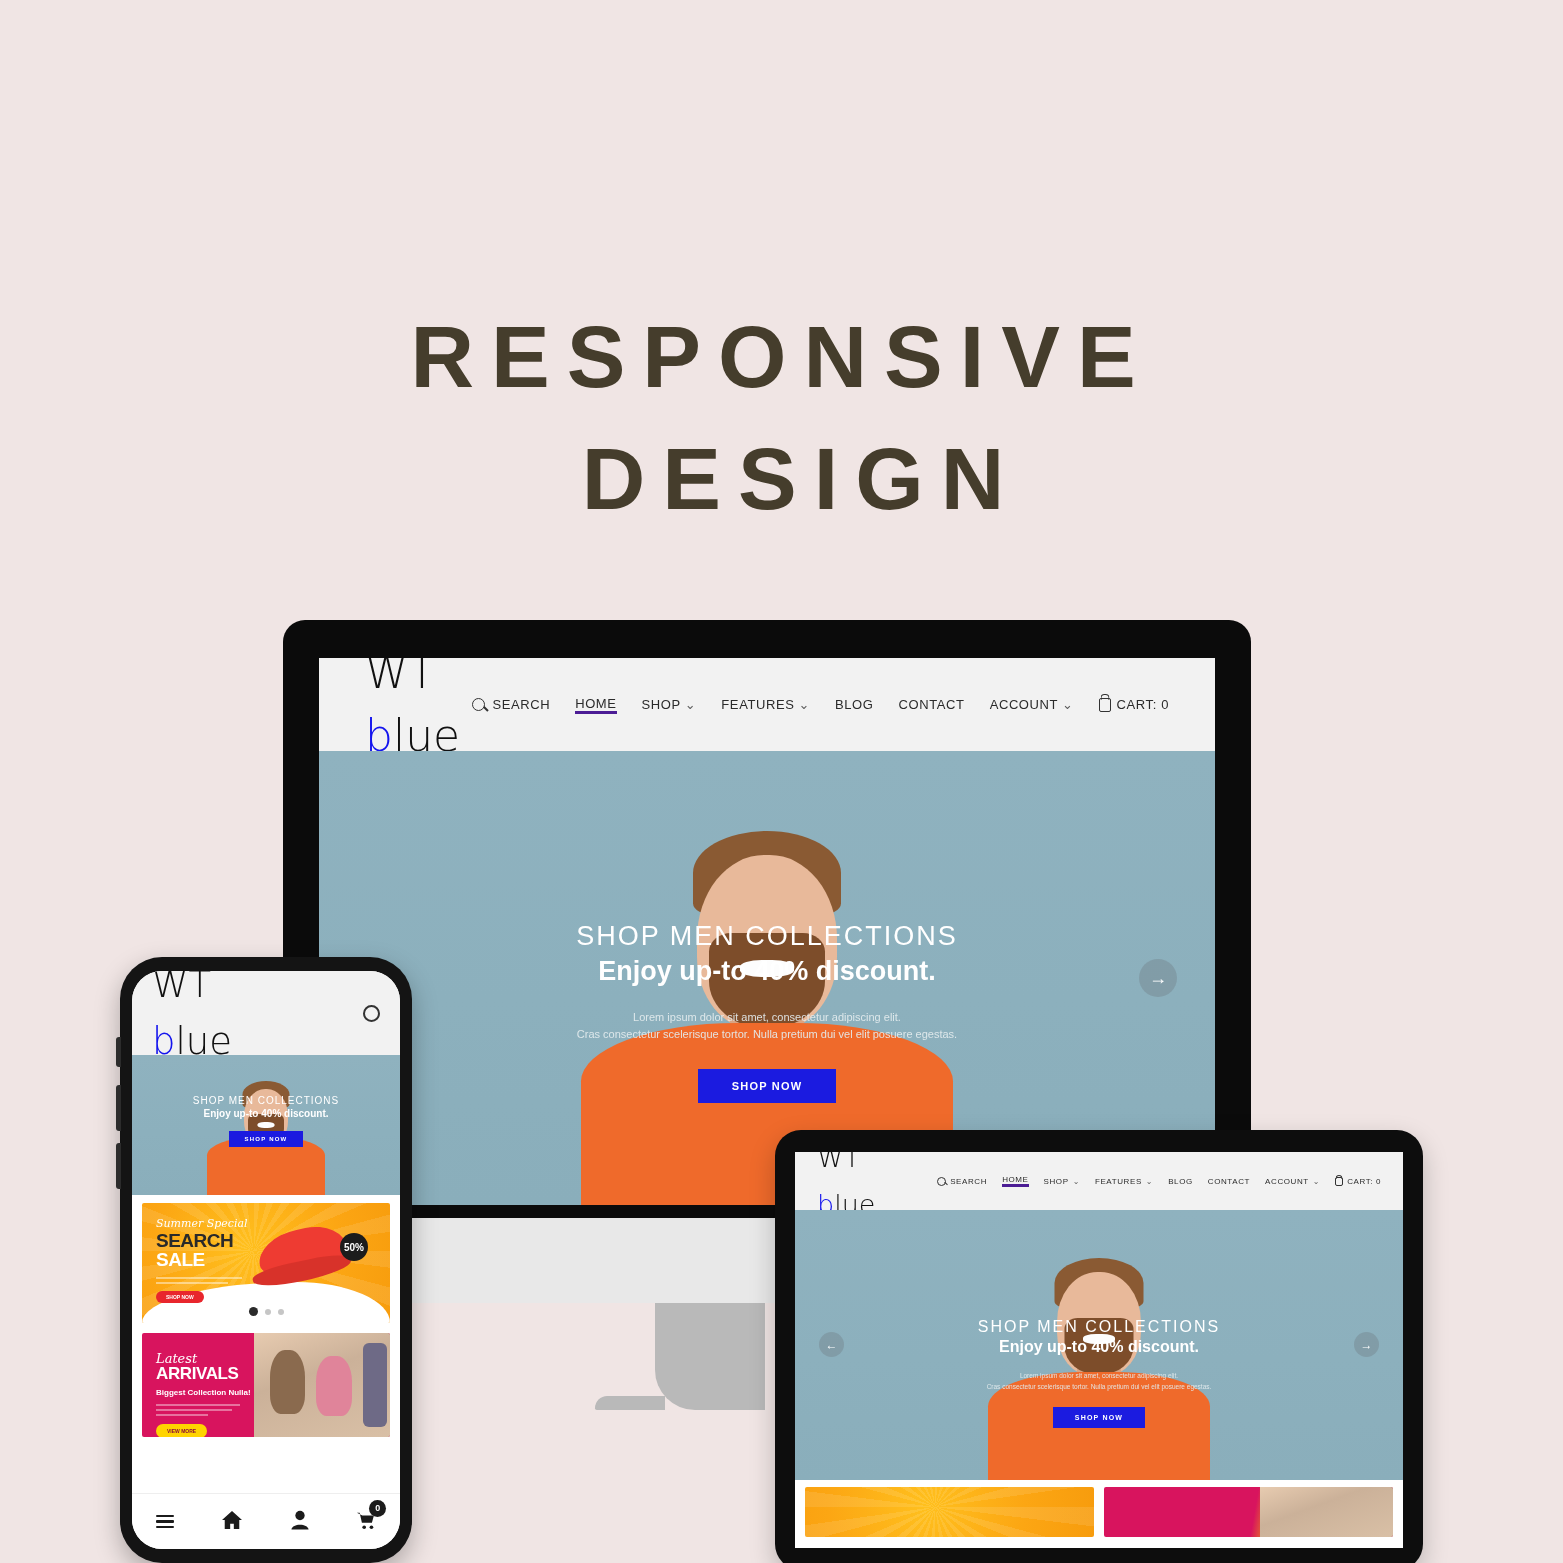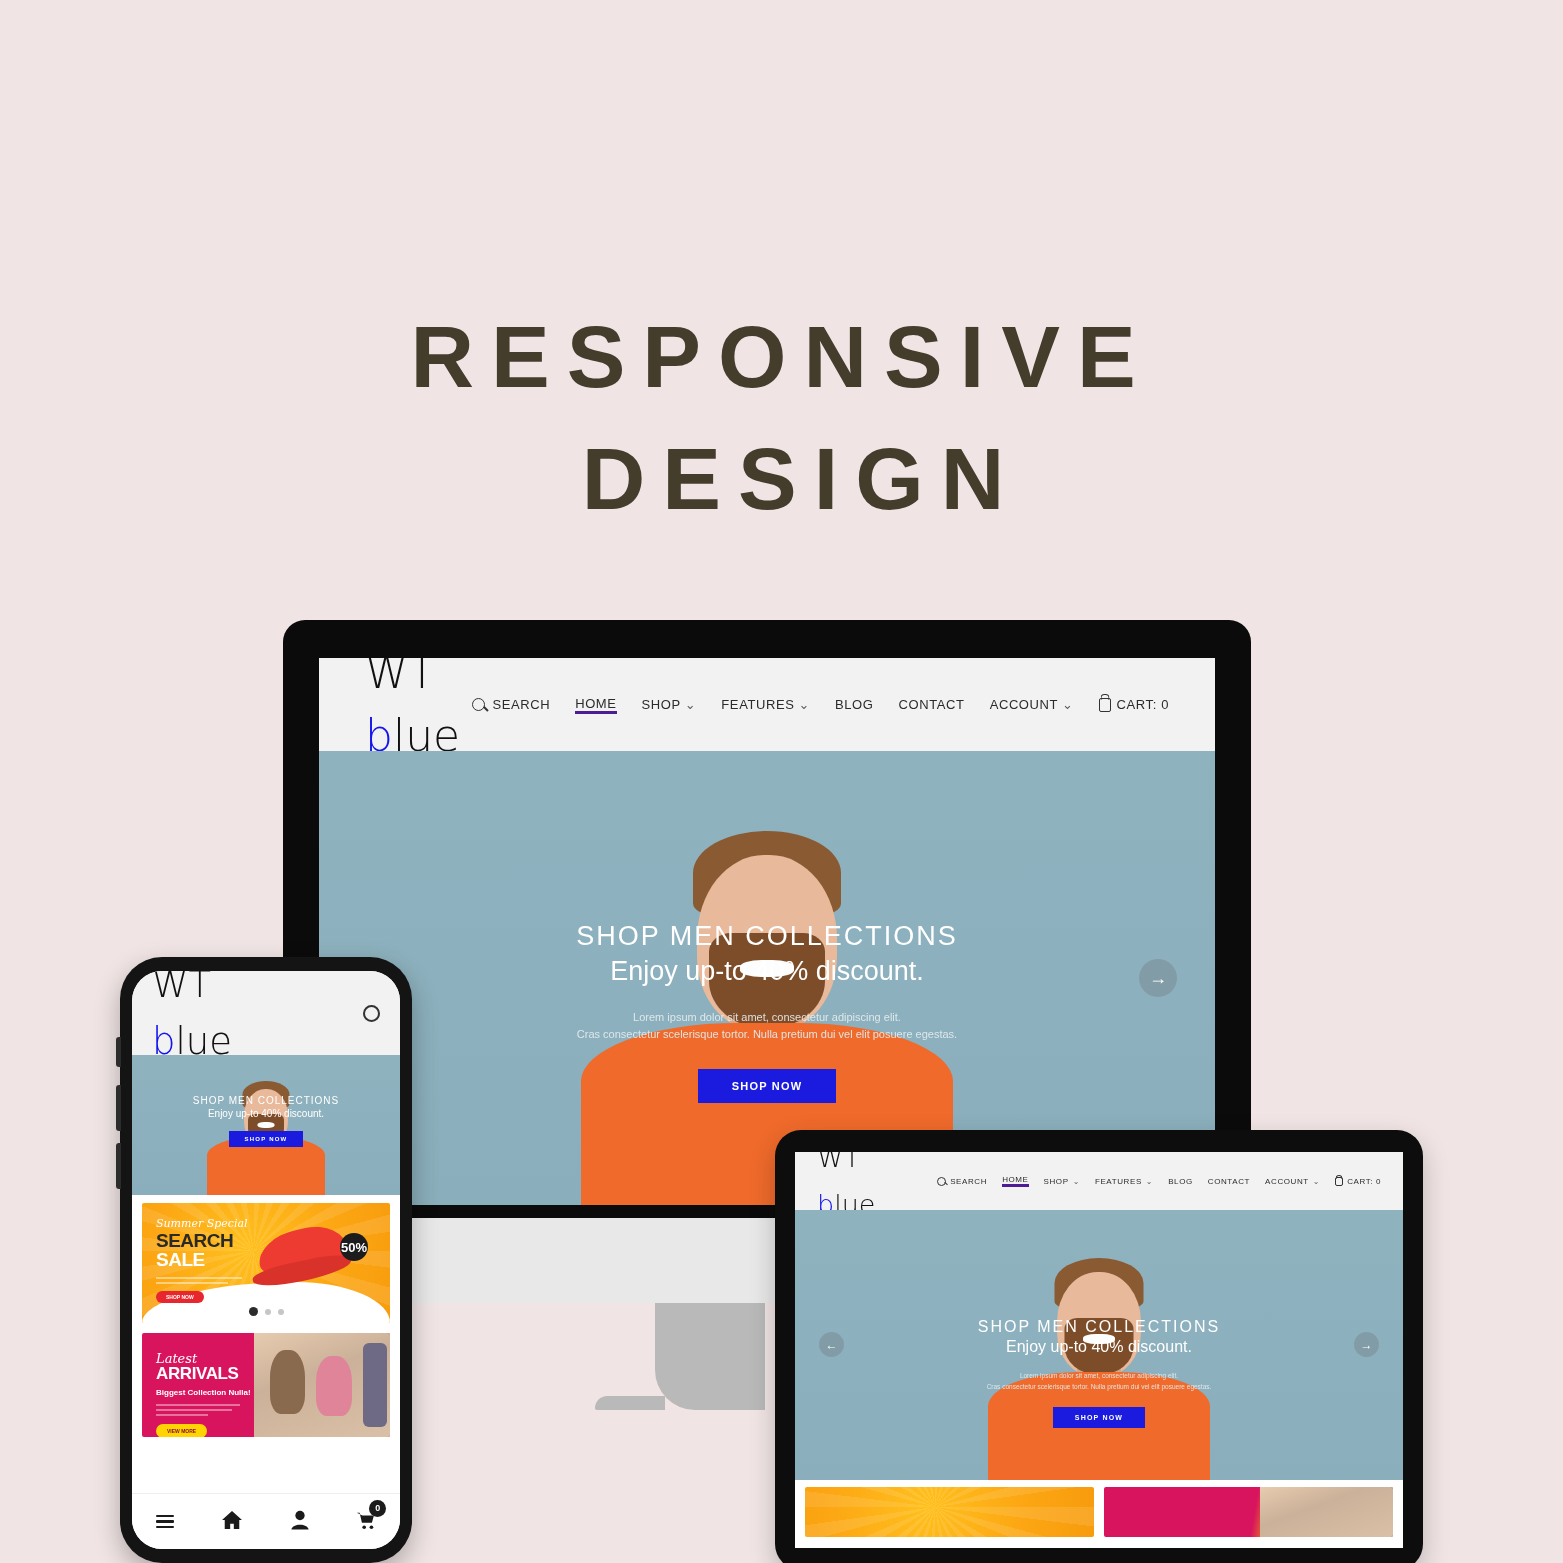--- a/index.html
+++ b/index.html
@@ -166,21 +166,21 @@
     background:#d9a483;
   }
   .hero-copy {
     position:relative;
     z-index:5;
     text-align:center;
     color:#fff;
     width:100%;
   }
   .hero-t1 { letter-spacing:2px; font-weight:400; }
-  .hero-t2 { font-weight:400; }
+  .hero-t2 { font-weight:700; }
   .hero-sub { color:#e4ecee; opacity:.92; }
   .shopnow {
     display:inline-block;
     background:#1b1be0;
     color:#fff;
     text-align:center;
     letter-spacing:1.2px;
     font-weight:bold;
   }
   .arrowbtn {
@@ -556,21 +556,21 @@
       </div>
     </div>
 
     <div class="phone-body">
 
       <div class="banner banner-orange" style="height:120px; margin-bottom:10px;">
         <div class="rays"></div>
         <div class="wave"></div>
         <div class="shoe" style="right:42px; top:26px; width:90px; height:46px;"></div>
         <div class="shoe-sole" style="right:38px; top:58px; width:100px; height:20px;"></div>
-        <div class="badge50" style="right:22px; top:30px; width:28px; height:28px; font-size:13px;">50%</div>
+        <div class="badge50" style="right:22px; top:30px; width:28px; height:28px; font-size:10px;">50%</div>
         <div style="position:absolute; left:14px; top:14px; width:120px;">
           <div class="b-script" style="font-size:11px;">Summer Special</div>
           <div class="b-fashion" style="font-size:19px; line-height:19px; margin-top:1px;">SEARCH</div>
           <div class="b-sale" style="font-size:19px; line-height:20px;">SALE</div>
           <div class="b-lines" style="width:86px; margin-top:7px;"></div>
           <div class="b-lines" style="width:72px; margin-top:3px;"></div>
           <div class="b-btn-red" style="margin-top:7px; padding:3px 10px; font-size:5px;">SHOP NOW</div>
         </div>
         <div class="dots" style="position:absolute; left:0; right:0; bottom:7px;">
           <span class="dot active" style="width:9px;height:9px;"></span>

